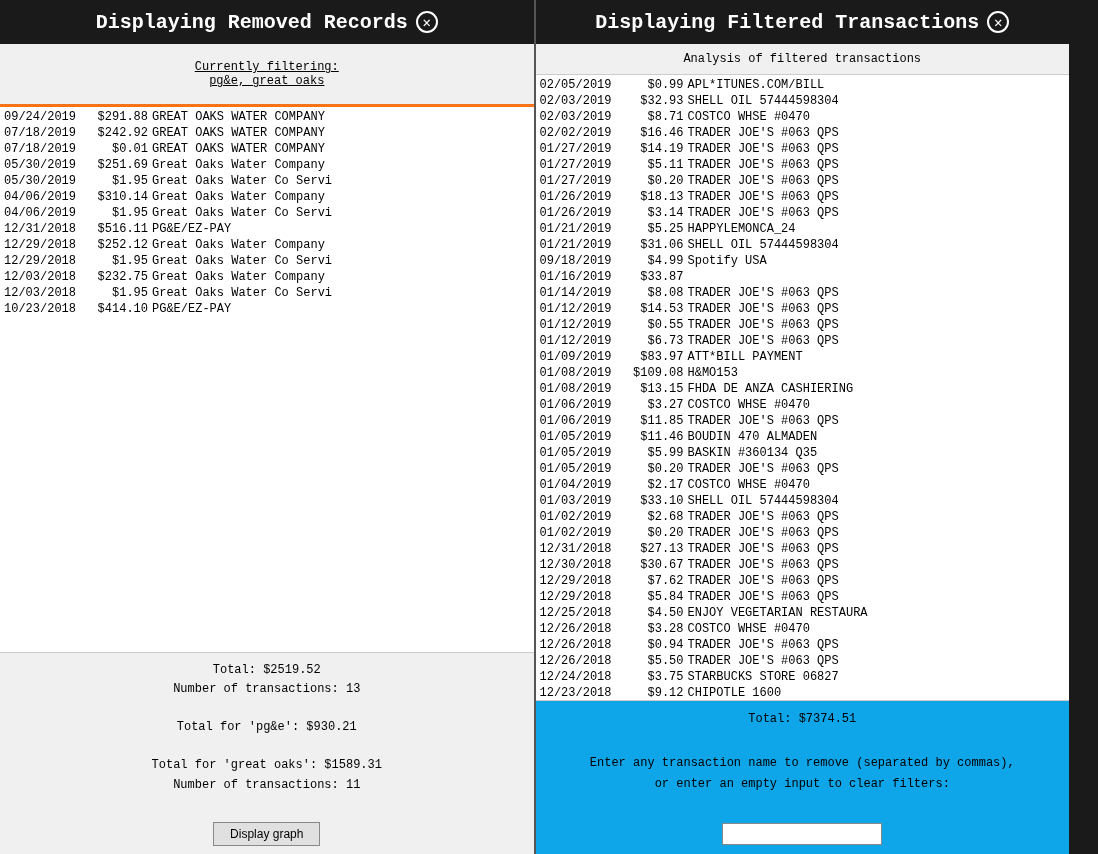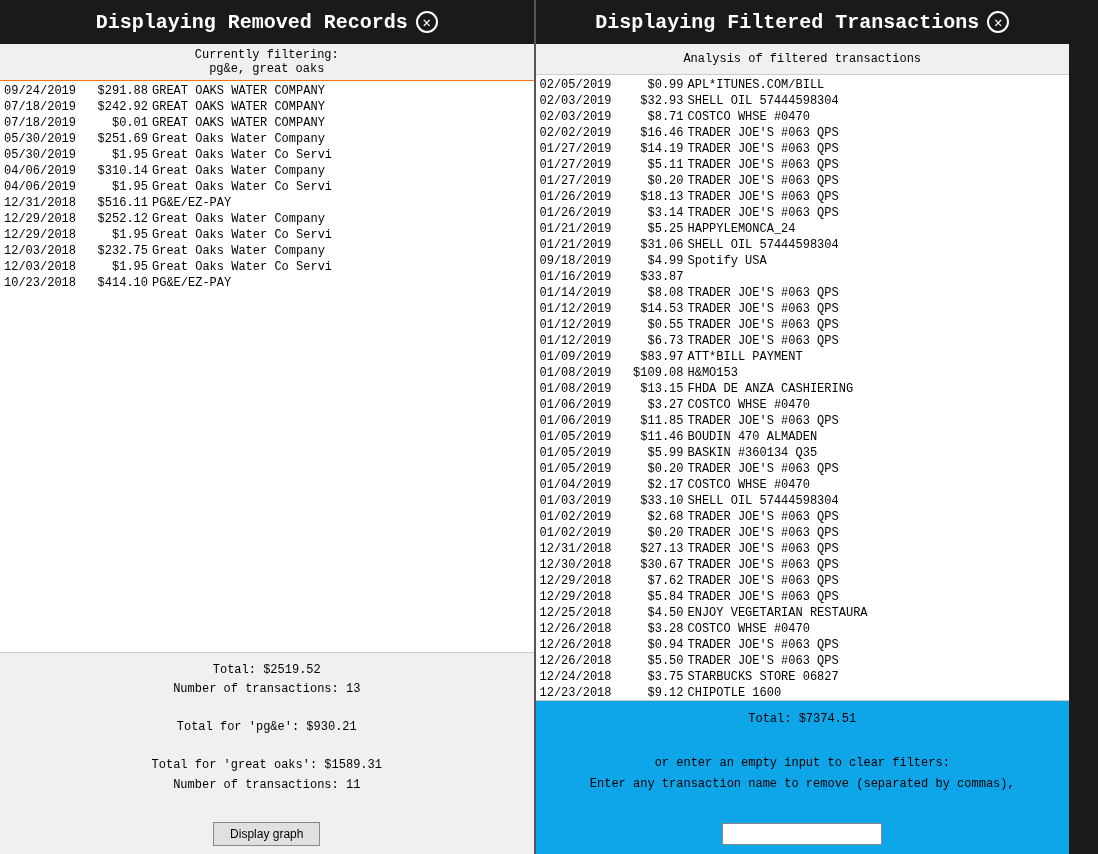--- a/index.html
+++ b/index.html
@@ -48,23 +48,24 @@
       border: 2px solid #fff;
       border-radius: 50%;
       font-size: 14px;
       color: #fff;
       cursor: pointer;
       flex-shrink: 0;
     }
     .filter-info {
       background: #f0f0f0;
       text-align: center;
-      padding: 4px 8px;
-      font-size: 12px;
-      border-bottom: 1px solid #f97316;
+      padding: 16px 8px;
+      font-size: 12px;
+      border-bottom: 3px solid #f97316;
+      text-decoration: underline;
     }
     .analysis-header {
       background: #f0f0f0;
       text-align: center;
       padding: 8px;
       font-size: 12px;
       border-bottom: 1px solid #ccc;
     }
     .records-list {
       flex: 1;
@@ -425,19 +426,19 @@
         </div>
         <div class="record-row">
           <span class="col-date">12/22/2018</span>
           <span class="col-amount">$3.86</span>
           <span class="col-desc">TRADER JOE'S #063  QPS</span>
         </div>
       </div>
     <div class="right-footer">
       <div>Total: $7374.51</div>
       <br>
+      <div>Enter any transaction name to remove (separated by commas),</div>
       <div>or enter an empty input to clear filters:</div>
-      <div>Enter any transaction name to remove (separated by commas),</div>
       <br>
       <input class="filter-input" type="text" placeholder="" style="">
     </div>
   </div>
 </div>
 
 </body></html>

